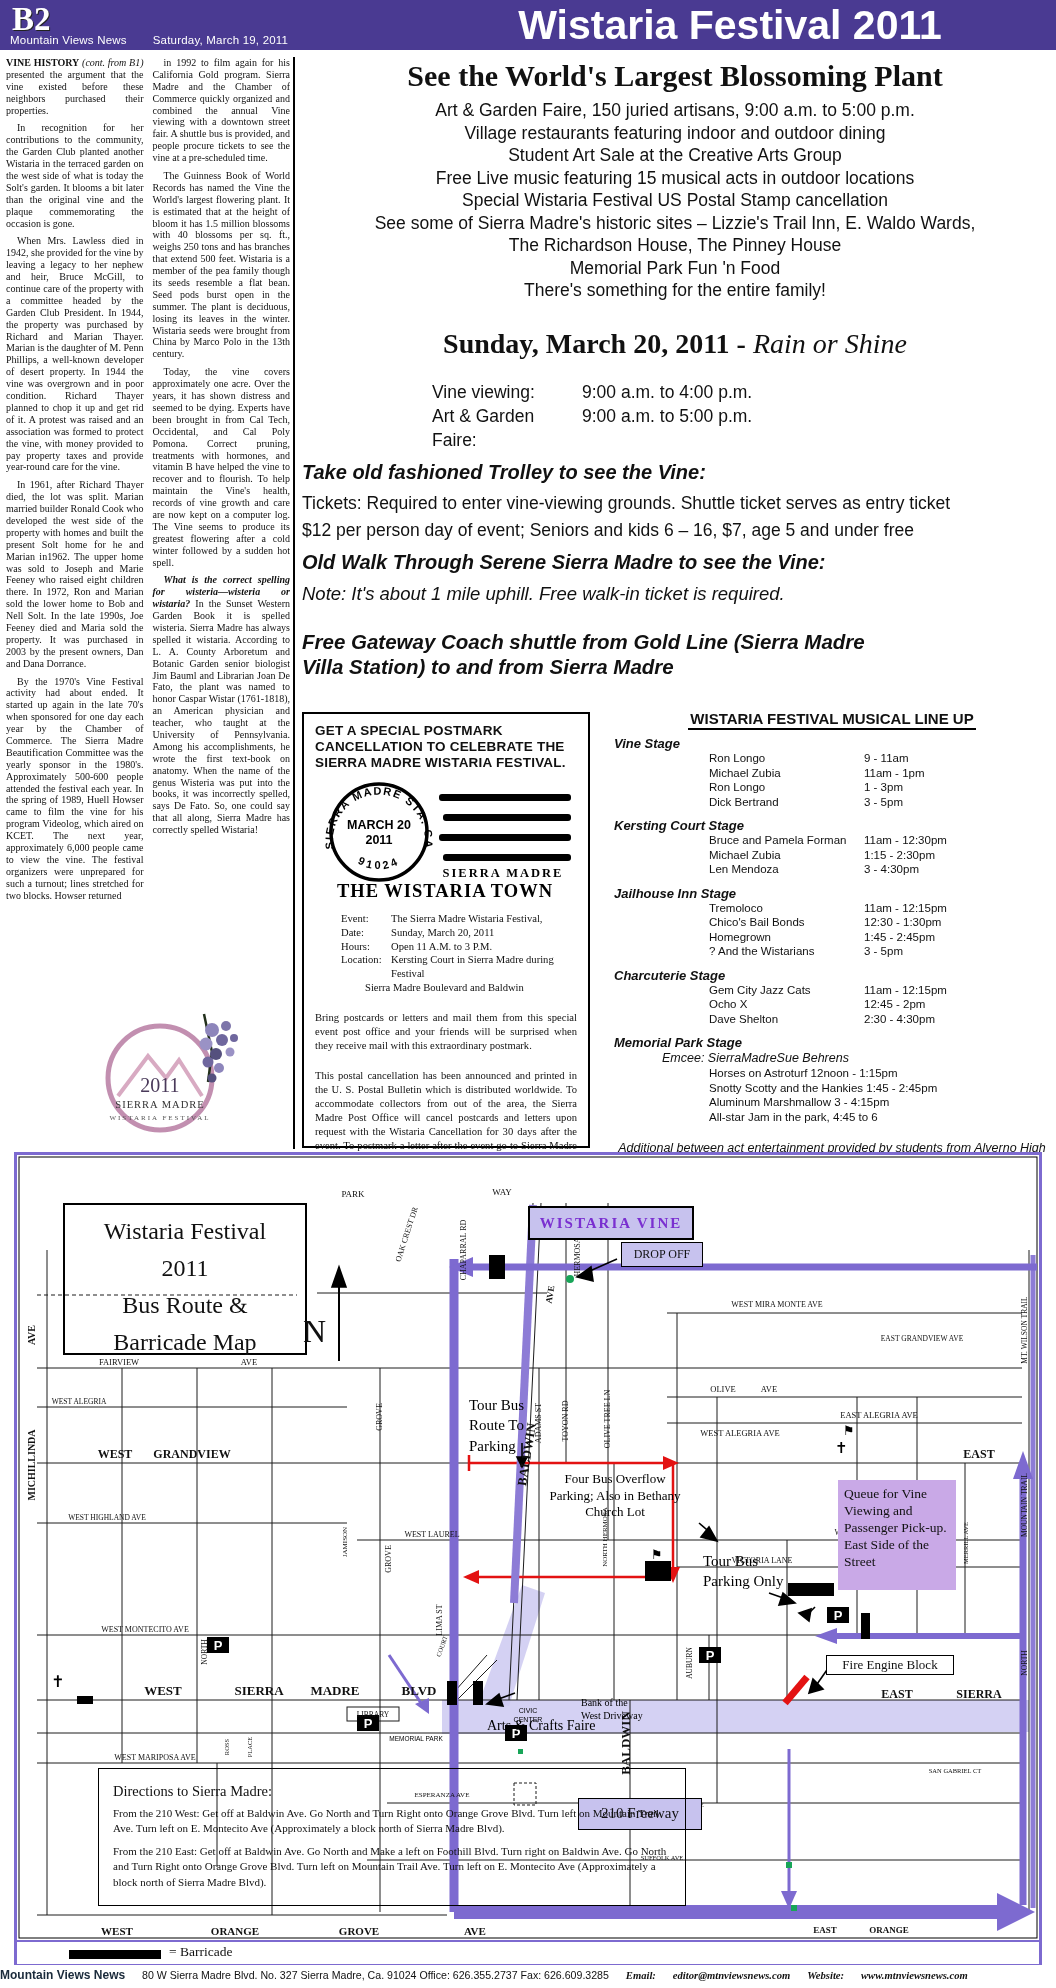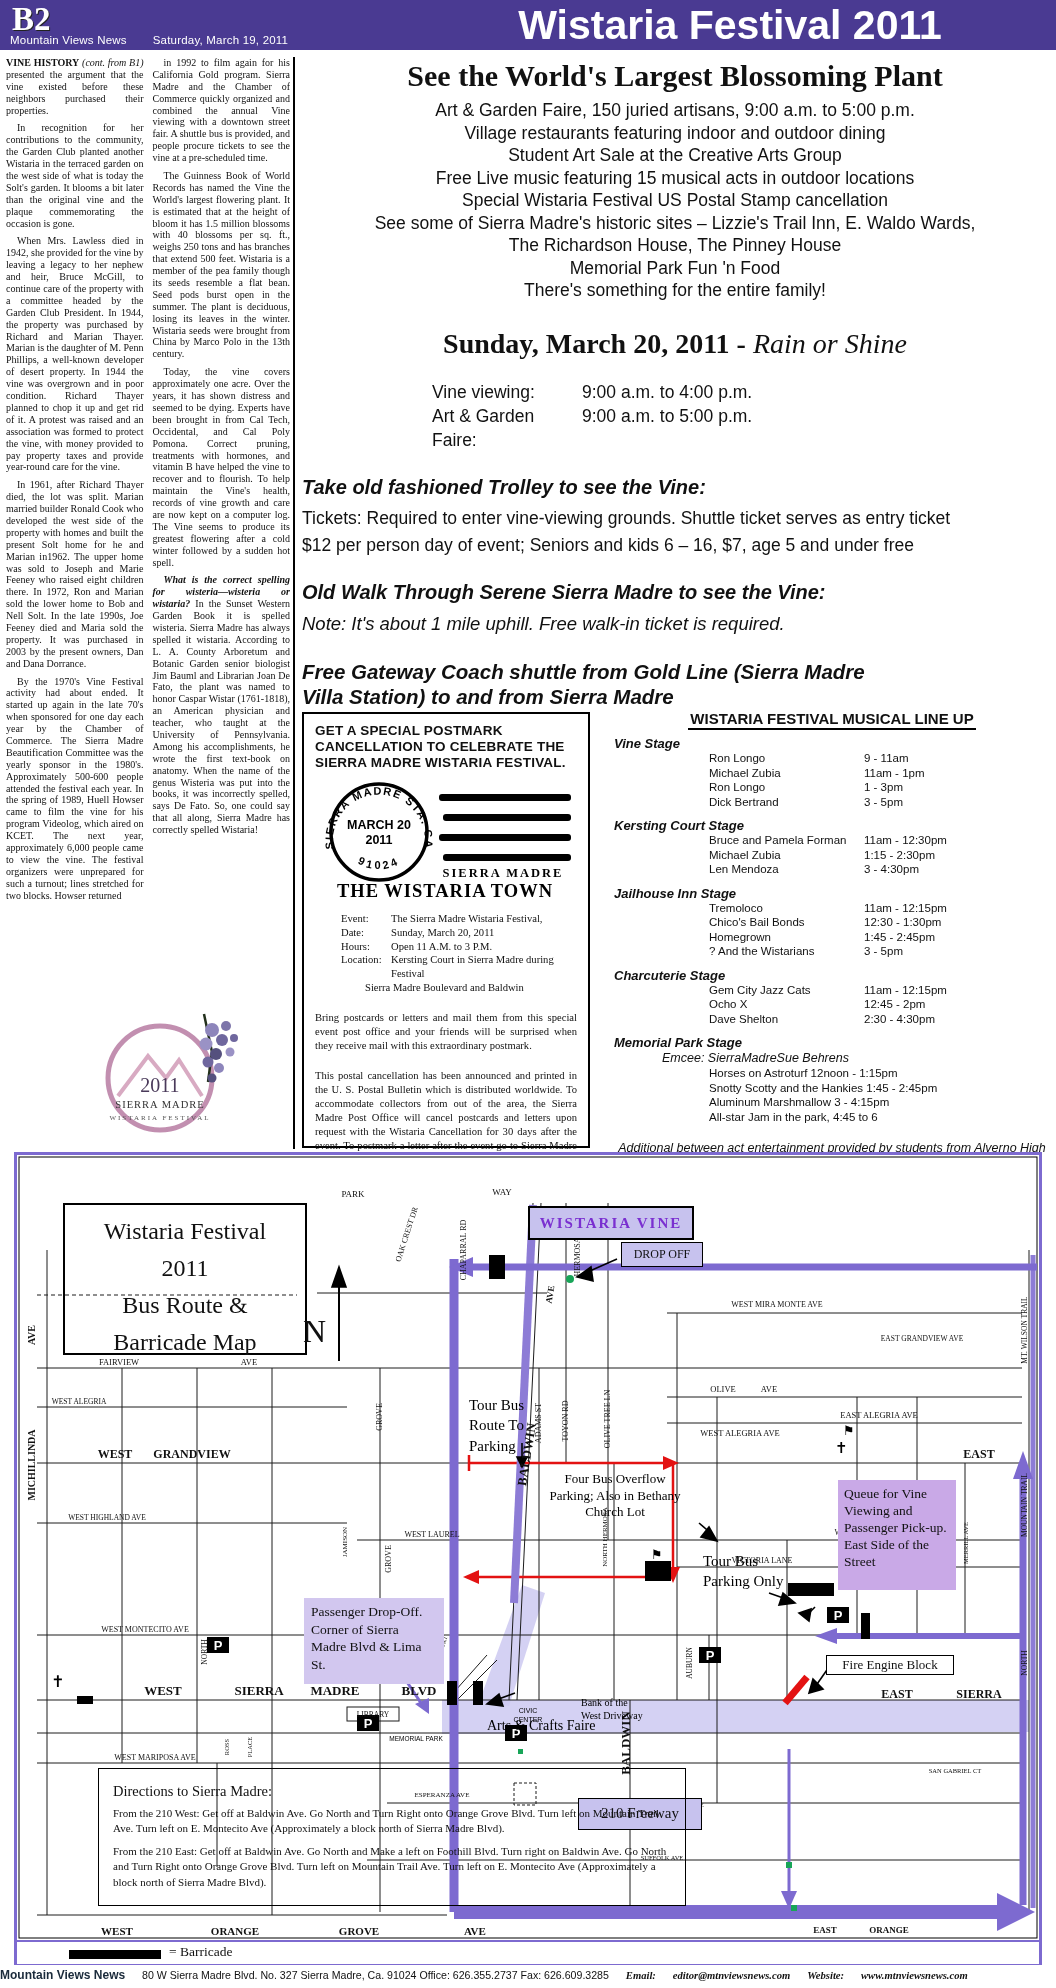--- a/index.html
+++ b/index.html
@@ -23,21 +23,21 @@
   
   .promo{position:absolute;left:302px;top:57px;width:746px;font-family:"Liberation Sans",sans-serif;}
   .promo-head{font-family:"Liberation Serif",serif;font-size:30px;font-weight:bold;text-align:center;margin:2px 0 6px 0;}
   .promo-line{font-size:17.5px;text-align:center;line-height:22.5px;}
   .sun-head{font-family:"Liberation Serif",serif;font-size:28px;text-align:center;margin-top:26px;}
   .sun-head b{font-weight:bold;}
   .sun-head i{font-style:italic;}
   .schedule{margin:20px 0 0 130px;font-size:17.5px;}
   .schedule .row{display:flex;line-height:24px;}
   .schedule .lab{width:150px;}
-  .sec-head{font-size:20px;font-weight:bold;font-style:italic;margin:24px 0 8px 0;}
+  .sec-head{font-size:20px;font-weight:bold;font-style:italic;margin:9px 0 8px 0;}
   .sec-body{font-size:17.5px;line-height:23px;margin:0 0 4px 0;max-width:720px;}
   .sec-note{font-size:18.5px;font-style:italic;line-height:23px;}
   .gateway{font-size:20.5px;font-weight:bold;font-style:italic;line-height:25px;max-width:590px;margin-top:24px;}
   
   .postmark{position:absolute;left:302px;top:712px;width:288px;height:436px;border:2px solid #000;box-sizing:border-box;padding:9px 11px;}
   .pm-head{font-family:"Liberation Sans",sans-serif;font-size:13.5px;font-weight:bold;line-height:1.2;letter-spacing:.2px;}
   .pm-rows{margin-top:8px;font-size:10.6px;line-height:1.32;}
   .pm-rows .r{display:flex;margin-left:26px;}
   .pm-rows .k{width:50px;flex:none;}
   .pm-rows .indent{padding-left:50px;}
@@ -530,21 +530,20 @@
     <div class="mbox map-title">
       <div>Wistaria Festival</div>
         <div>2011</div>
       <div>Bus Route &amp;</div>
         <div>Barricade Map</div>
     </div>
     <div class="mbox compass">N</div>
     <div class="mbox vine-box">WISTARIA VINE</div>
     <div class="mbox drop-box">DROP OFF</div>
     <div class="mbox queue-box">Queue for Vine Viewing and Passenger   Pick-up. East Side of the Street</div>
-    <div class="mbox pass-box">Passenger Drop-Off. Corner of Sierra Madre Blvd &amp; Lima St.</div>
     <div class="mbox fwy-box">210 Freeway</div>
     <div class="mbox fire-box">Fire Engine Block</div>
     <div class="note n-tour">Tour Bus Route To Parking</div>
     <div class="note n-four">Four Bus Overflow Parking; Also in Bethany Church Lot</div>
     <div class="note n-park">Tour Bus Parking Only</div>
     <div class="note n-arts">Arts &amp; Crafts Faire</div>
     <div class="note n-bank">Bank of the West Driveway</div>
     <div class="note n-mem">MEMORIAL PARK</div>
     <div class="note n-civic">CIVIC CENTER</div>
     <div class="mbox dir-box">

